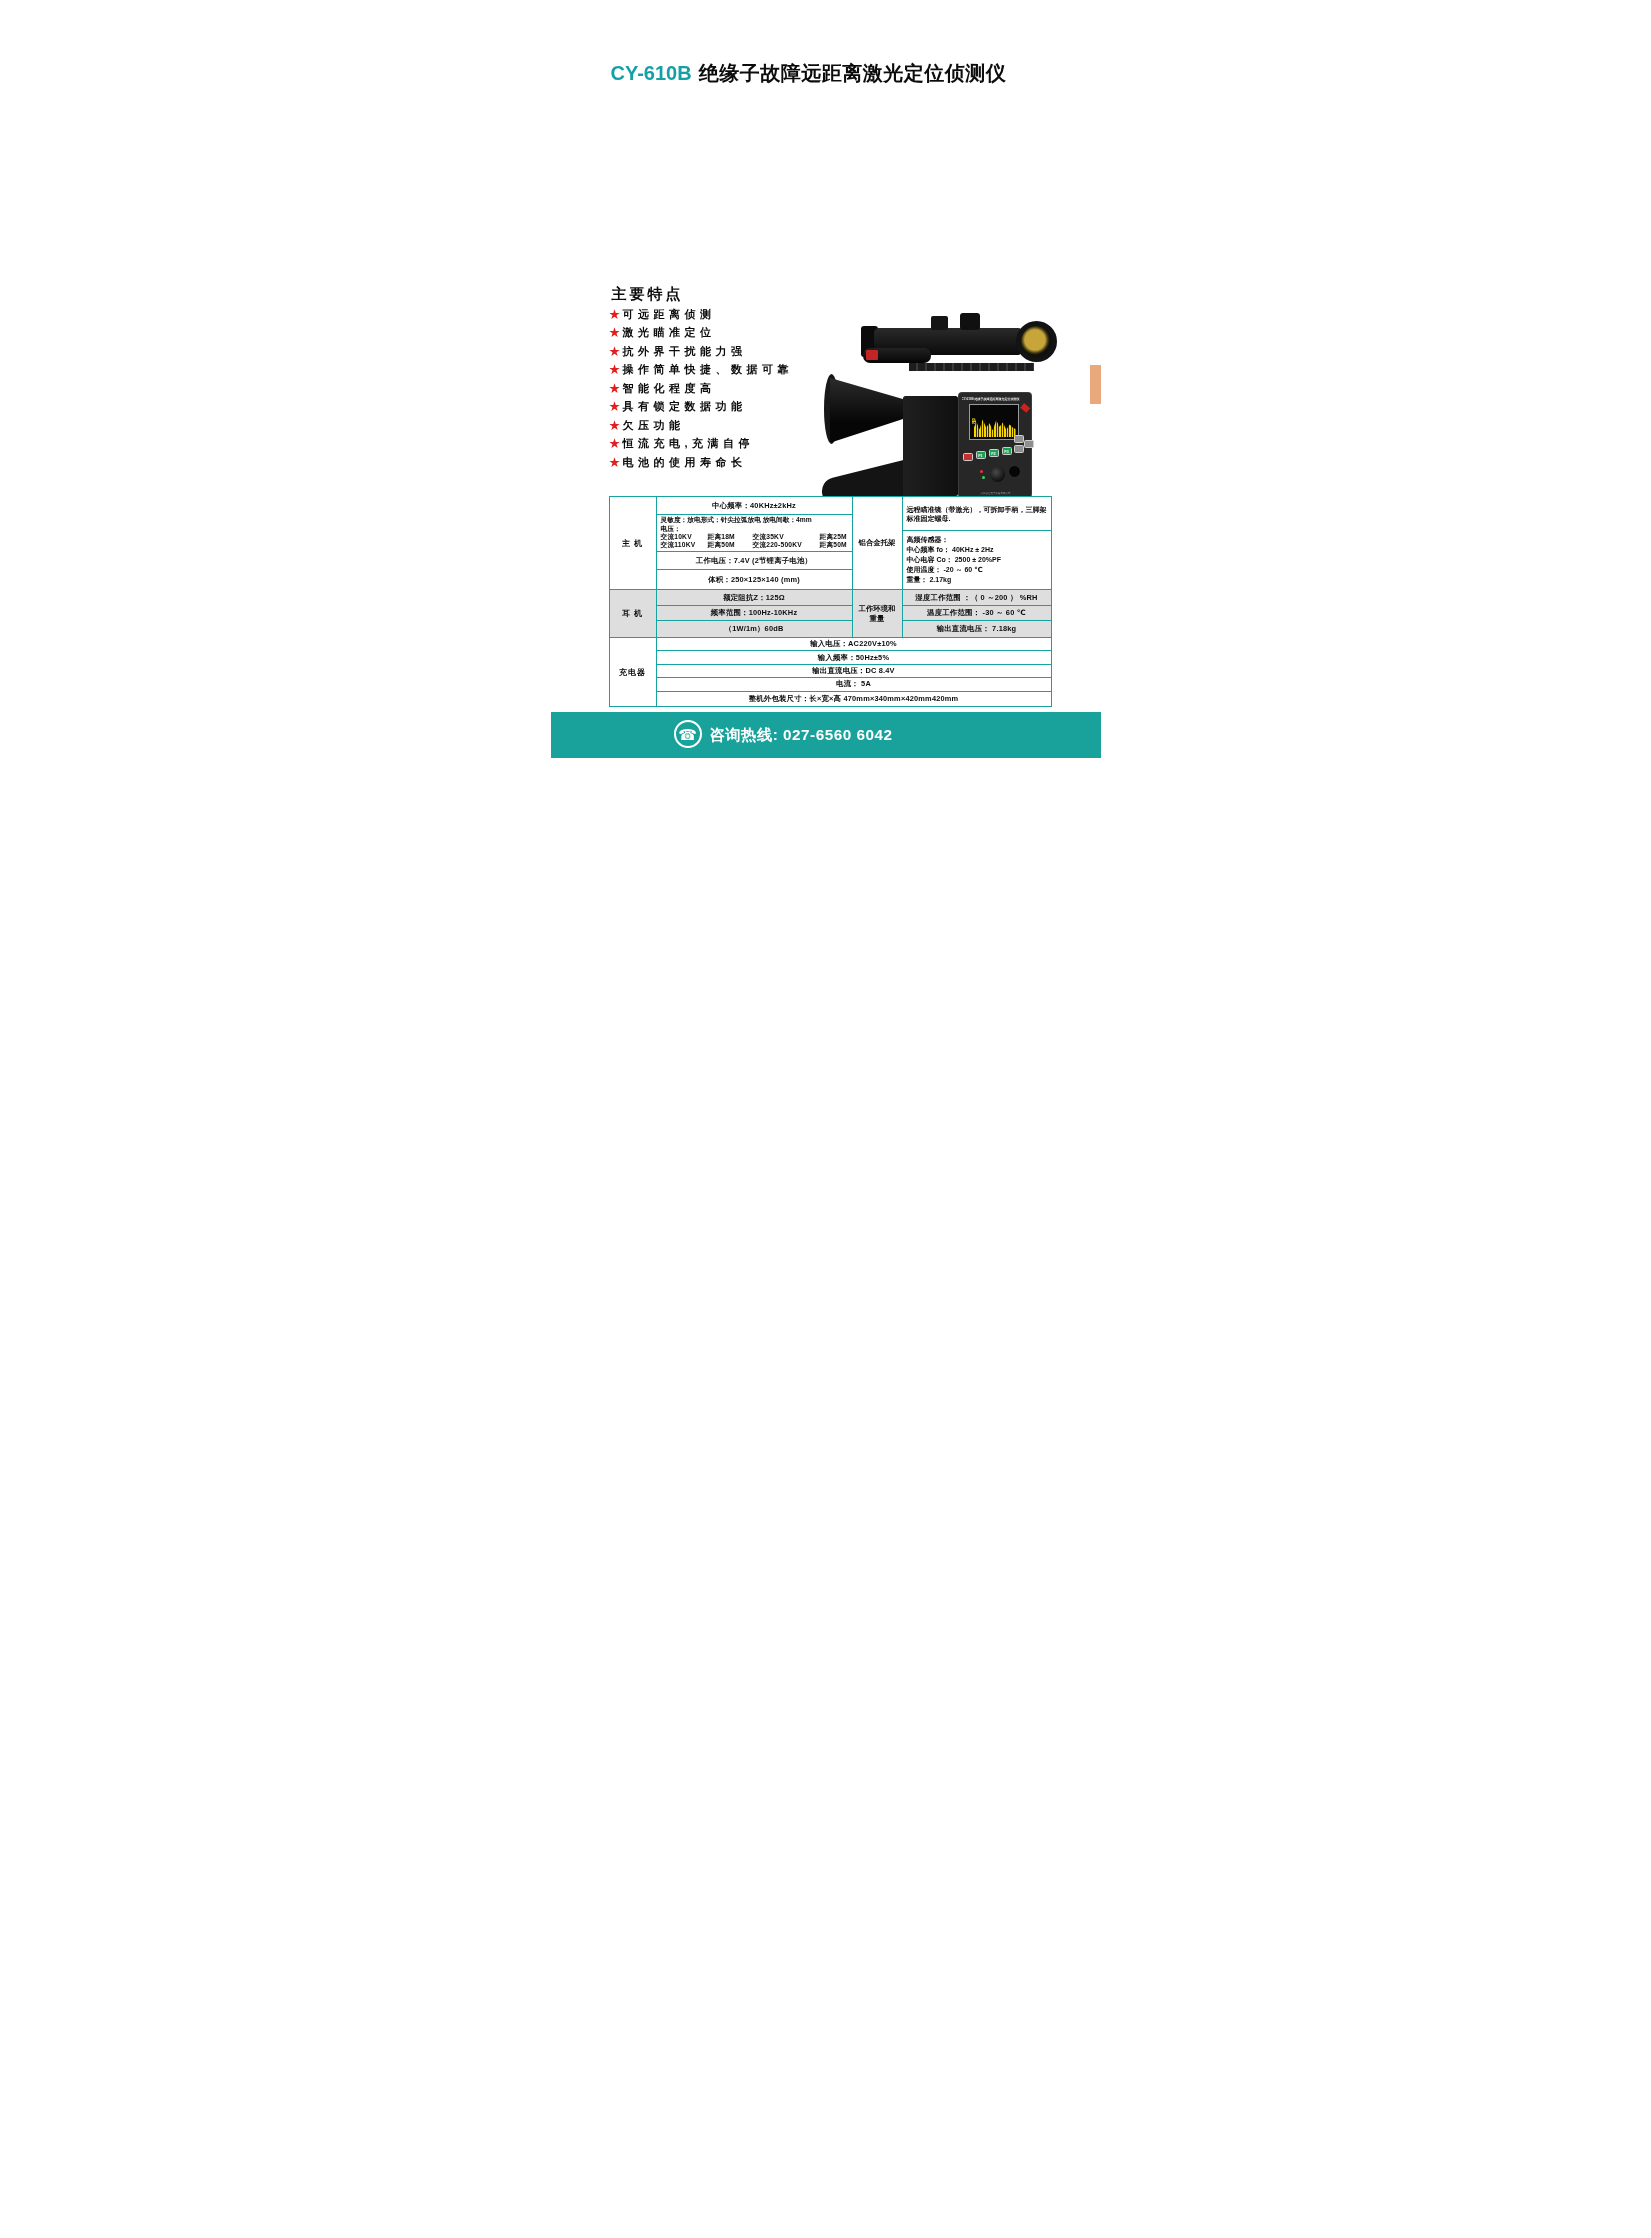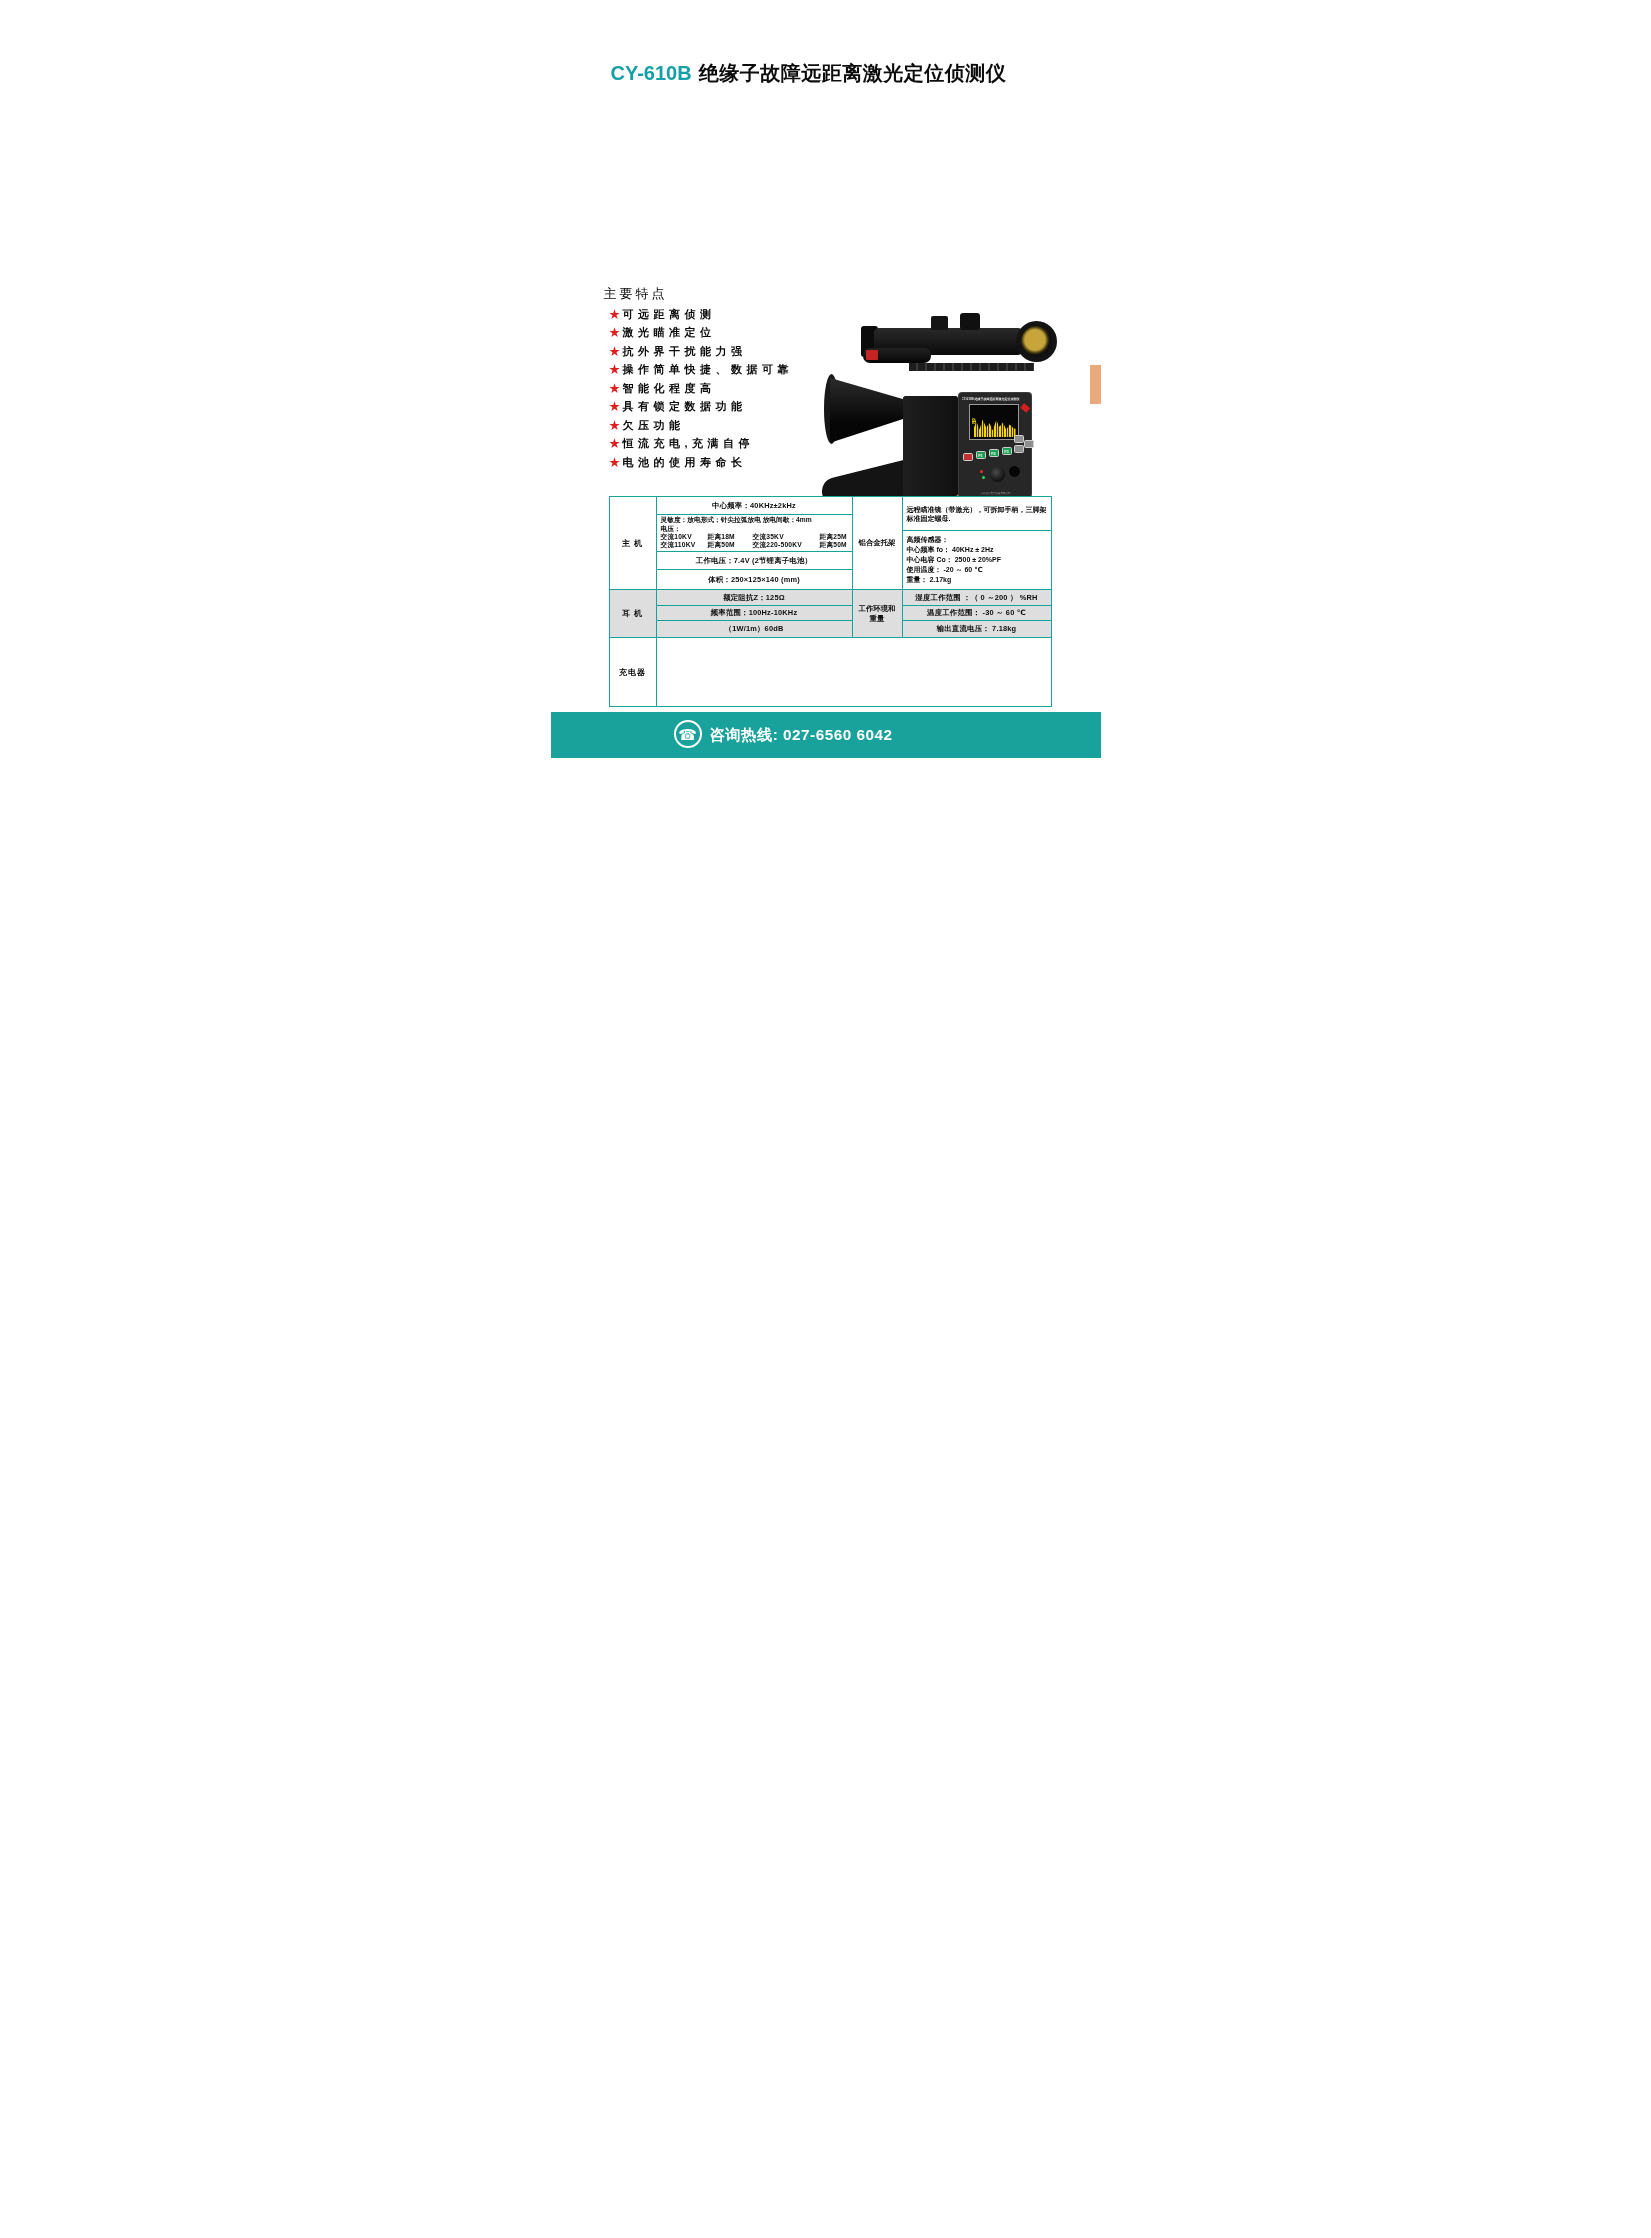--- a/index.html
+++ b/index.html
@@ -19,21 +19,21 @@
   
   .title{position:absolute;left:60px;top:47px;font-size:20px;font-weight:700;letter-spacing:0.5px;white-space:nowrap;}
   .title .model{color:var(--title-teal);letter-spacing:0;margin-right:7px;}
 
   
   .intro{position:absolute;left:60px;top:79px;width:434px;
     font-size:11px;font-weight:700;line-height:19px;letter-spacing:3px;
     text-align:justify;text-indent:37px;}
 
   
-  .features-heading{position:absolute;left:53px;top:272px;font-size:13px;font-weight:400;letter-spacing:3px;}
+  .features-heading{position:absolute;left:61px;top:272px;font-size:15px;font-weight:700;letter-spacing:3px;}
   .features{position:absolute;left:58px;top:292px;list-style:none;}
   .features li{height:18.5px;display:flex;align-items:center;font-size:11px;font-weight:700;letter-spacing:4.5px;white-space:nowrap;}
   .features .star{color:var(--star-red);font-size:13.4px;letter-spacing:0;margin-right:2px;line-height:1;}
 
   
   .photo{position:absolute;left:265px;top:295px;width:247px;height:190px;overflow:hidden;}
   .photo *{position:absolute;}
   .horn{left:14px;top:67px;width:75px;height:68px;background:linear-gradient(180deg,#2e2e2e,#060606 70%);
         clip-path:polygon(0 4%,100% 36%,100% 64%,0 100%);}
   .horn-mouth{left:8px;top:66px;width:15px;height:70px;border-radius:50%;background:#181818;}
@@ -281,20 +281,37 @@
         <div class="trow single grow">
             <span>输出直流电压： 7.18kg</span>
           </div>
       </div>
     </div>
 
     <div class="band band3">
       <div class="tcol label-col">
           <span>充电器</span>
         </div>
+      <div class="tcol colwide">
+        <div class="trow single c27">
+            <span>输入电压：AC220V±10%</span>
+          </div>
+        <div class="trow single c27">
+            <span>输入频率：50Hz±5%</span>
+          </div>
+        <div class="trow single c27">
+            <span>输出直流电压：DC  8.4V</span>
+          </div>
+        <div class="trow single c27">
+            <span>电流： 5A</span>
+          </div>
+        <div class="trow single grow">
+            <span>整机外包装尺寸：长×宽×高 470mm×340mm×420mm420mm</span>
+          </div>
+      </div>
     </div>
 
   </div>
 
   <div class="footer">
     <div class="phone-badge">
         <span>☎</span>
       </div>
     <div class="hotline">咨询热线: 027-6560 6042</div>
   </div>

